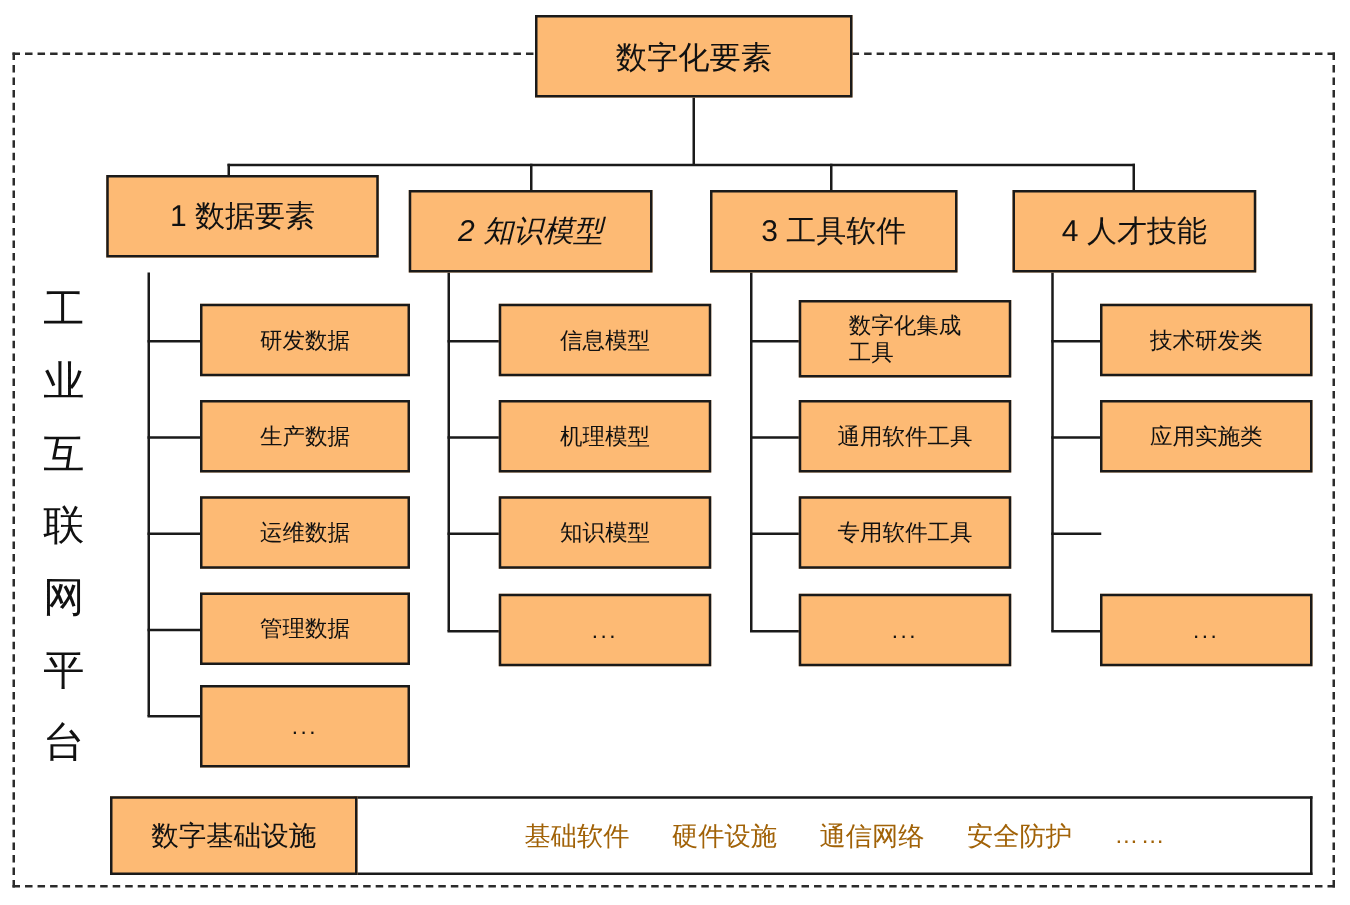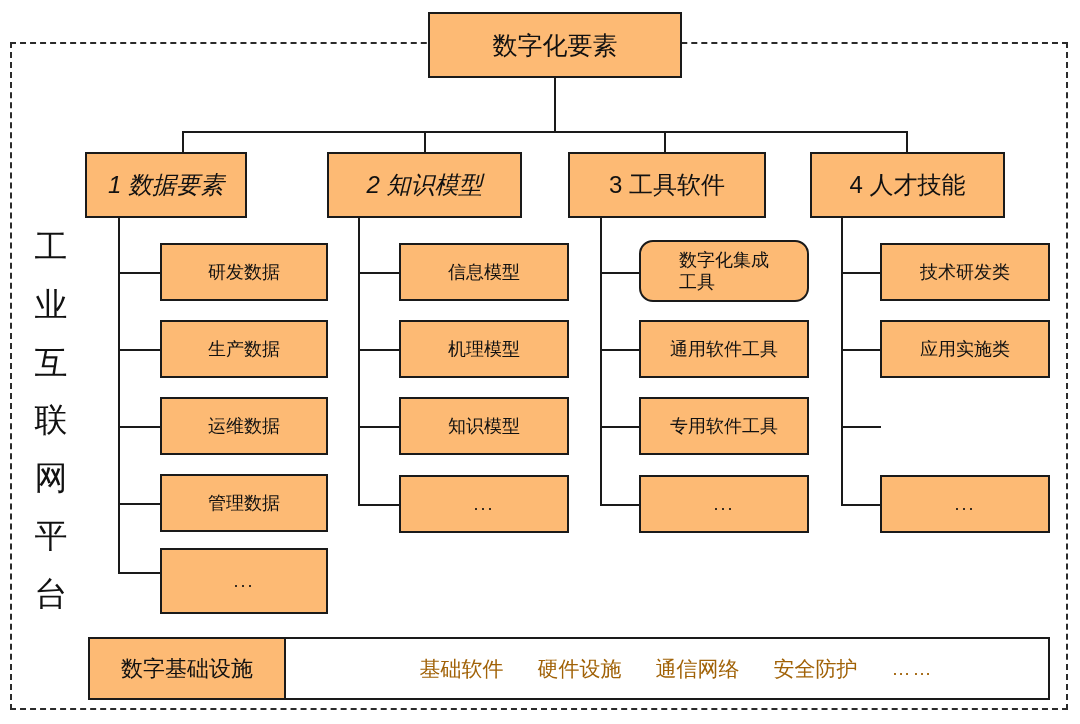--- a/index.html
+++ b/index.html
@@ -66,21 +66,21 @@
   .box.root {
     font-size: 25px;
   }
   .box.cat {
     font-size: 24px;
   }
   .box.leaf {
     font-size: 18px;
     border-width: 2px;
   }
-  .box.leaf.two-line { line-height: 1.25; border-radius: 14px; }
+  .box.leaf.two-line { line-height: 1.25; }
   .box.infra {
     font-size: 22px;
   }
   .box.dots {
     font-size: 18px;
     letter-spacing: 2px;
   }
 
   
   .line {
@@ -134,21 +134,21 @@
 
   <div class="line v" style="left:554px; top:78px; height:54px;"></div>
 
   <div class="line h" style="left:182px; top:131px; width:726px;"></div>
 
   <div class="line v" style="left:182px; top:131px; height:21px;"></div>
   <div class="line v" style="left:424px; top:131px; height:21px;"></div>
   <div class="line v" style="left:664px; top:131px; height:21px;"></div>
   <div class="line v" style="left:906px; top:131px; height:21px;"></div>
 
-  <div class="box cat" style="left:85px; top:152px; width:162px; height:66px;font-style:italic;">1 数据要素</div>
+  <div class="box cat" style="left:85px; top:140px; width:218px; height:66px;">1 数据要素</div>
   <div class="line v" style="left:118px; top:218px; height:355px;"></div>
   <div class="line h" style="left:118px; top:272px; width:44px;"></div>
   <div class="line h" style="left:118px; top:349px; width:44px;"></div>
   <div class="line h" style="left:118px; top:426px; width:44px;"></div>
   <div class="line h" style="left:118px; top:503px; width:44px;"></div>
   <div class="line h" style="left:118px; top:572px; width:44px;"></div>
   <div class="box leaf" style="left:160px; top:243px; width:168px; height:58px;">研发数据</div>
   <div class="box leaf" style="left:160px; top:320px; width:168px; height:58px;">生产数据</div>
   <div class="box leaf" style="left:160px; top:397px; width:168px; height:58px;">运维数据</div>
   <div class="box leaf" style="left:160px; top:474px; width:168px; height:58px;">管理数据</div>

